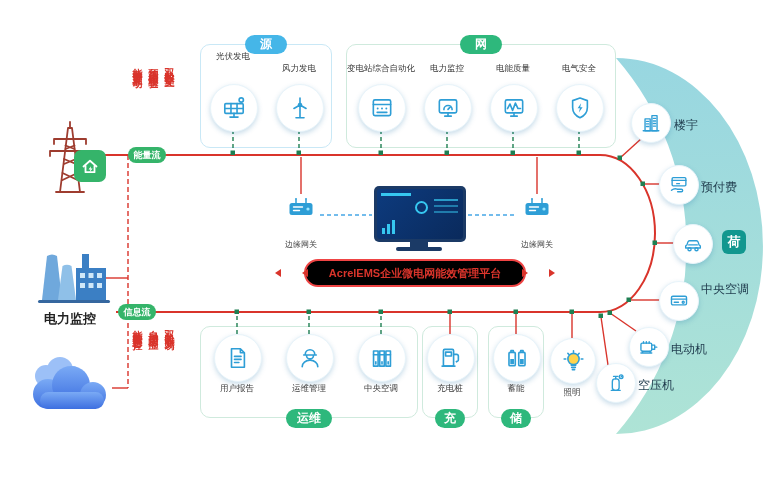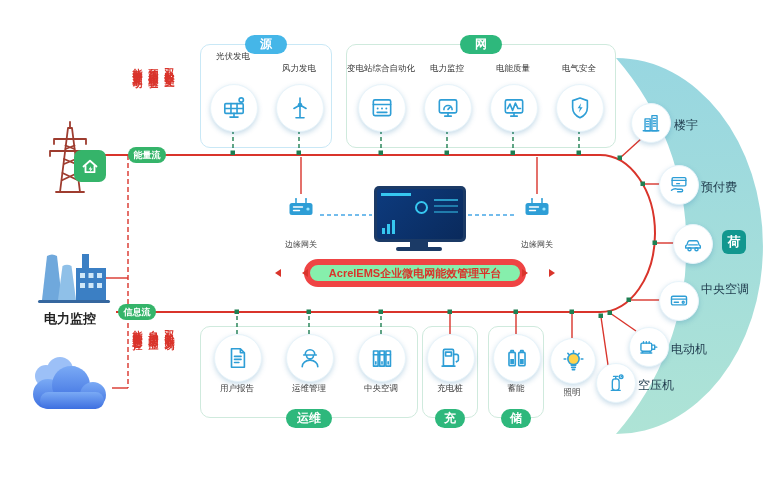--- a/index.html
+++ b/index.html
@@ -53,22 +53,22 @@
            border-radius:5px;padding:3px;box-sizing:border-box;z-index:5;}
   .monitor-screen{width:100%;height:100%;background:linear-gradient(135deg,#0d3b7e,#0a2a5c);
                   border-radius:3px;position:relative;overflow:hidden;}
   .mdec{position:absolute;background:#36c7f0;}
   .monitor-stand{position:absolute;left:410px;top:240px;width:18px;height:8px;background:#1b3a66;z-index:5;}
   .monitor-base{position:absolute;left:396px;top:247px;width:46px;height:4px;background:#1b3a66;
                 border-radius:2px;z-index:5;}
   .gateway{position:absolute;width:46px;text-align:center;z-index:5;}
   .gateway svg{margin:0 auto;}
   .gateway-label{font-size:8px;color:#444;margin-top:17px;}
-  .banner{position:absolute;left:304px;top:259px;width:222px;height:28px;background:#86efac;
-          border:6px solid #ef4444;border-radius:15px;display:flex;align-items:center;
+  .banner{position:absolute;left:304px;top:259px;width:222px;height:28px;background:#000000;
+          border:2px solid #ef4444;border-radius:15px;display:flex;align-items:center;
           justify-content:center;gap:21px;z-index:6;box-sizing:border-box;}
   .banner-text{color:#d9342b;font-size:11px;font-weight:bold;white-space:nowrap;}
   .chev-l{width:0;height:0;border-top:4.5px solid transparent;border-bottom:4.5px solid transparent;
           border-right:6px solid #d9342b;}
   .chev-r{width:0;height:0;border-top:4.5px solid transparent;border-bottom:4.5px solid transparent;
           border-left:6px solid #d9342b;}
 </style>
 </head>
 <body>
 

